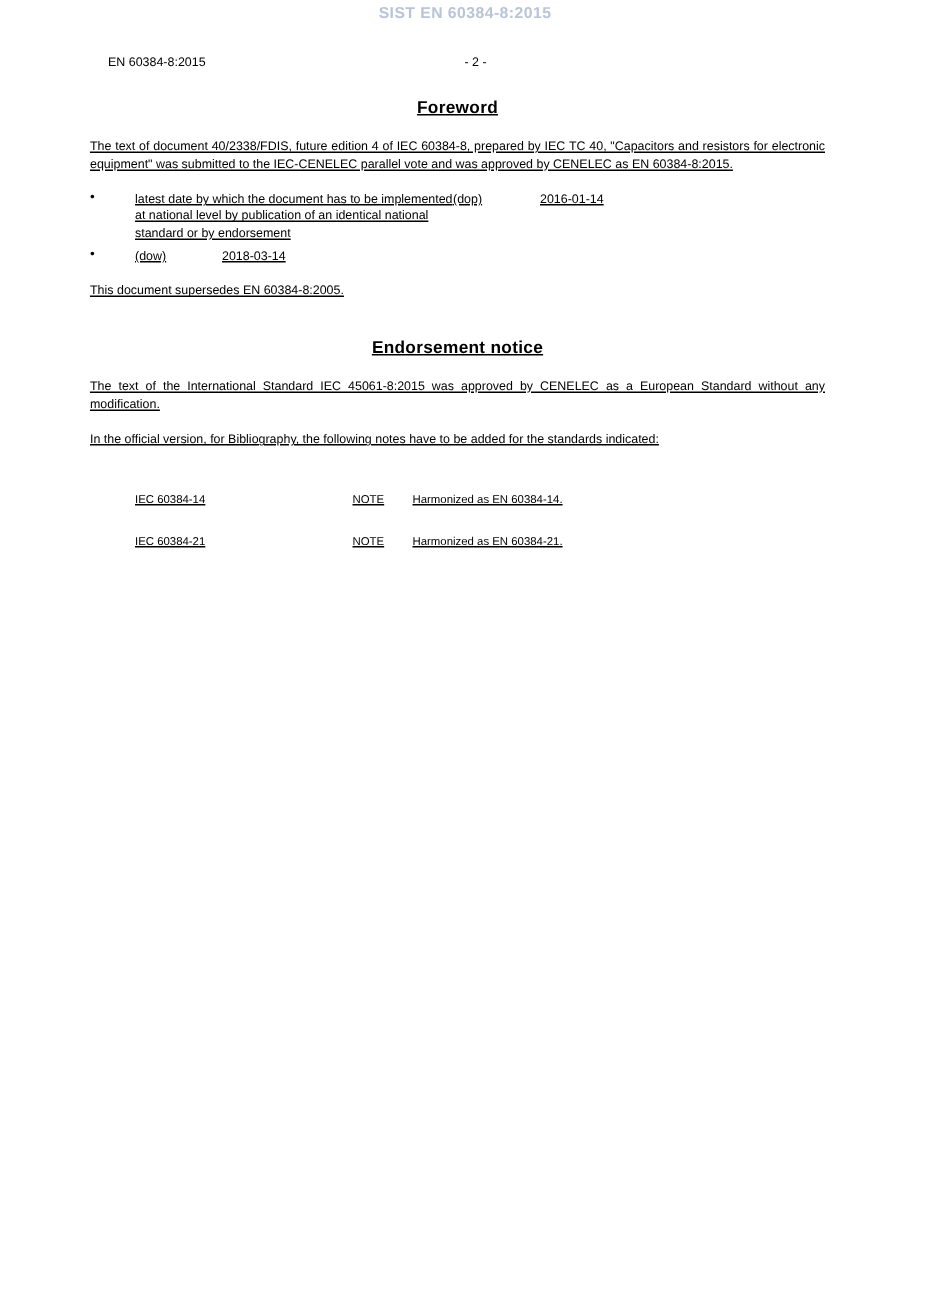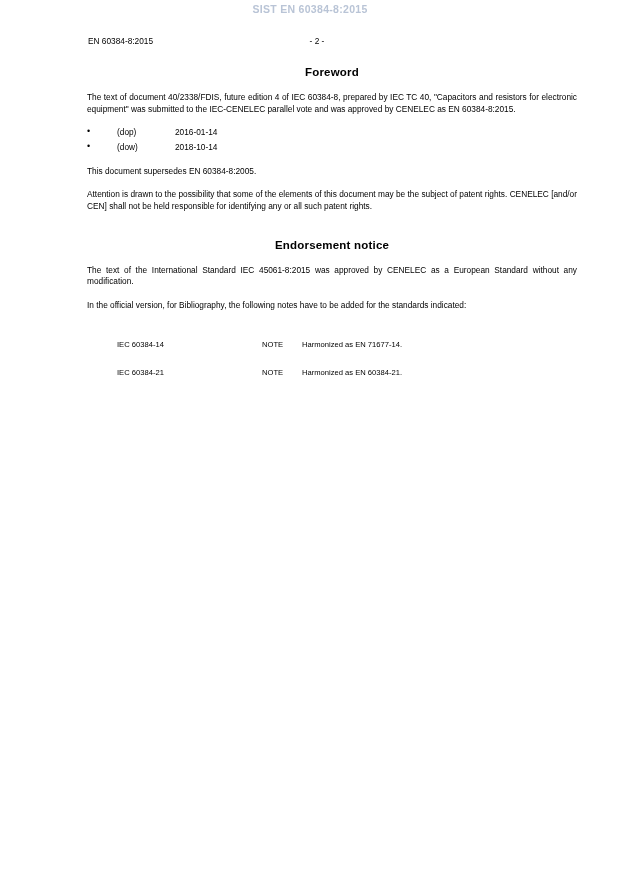--- a/index.html
+++ b/index.html
@@ -34,37 +34,38 @@
   }
   .header-row {
     position: absolute;
     top: 36px;
     left: 72px;
     width: 490px;
     font-size: 8.3px;
   }
   .header-left {
     position: absolute;
-    left: 16px;
+    left: 0;
     top: 0;
     font-size: 8.3px;
   }
   .header-center {
     position: absolute;
     left: 0;
     top: 0;
     width: 490px;
     text-align: center;
     font-size: 8.3px;
   }
   .content {
     position: absolute;
     top: 66px;
-    left: 87px;
+    left: 60px;
     width: 490px;
+    text-decoration: underline;
   }
   h1.section-title {
     font-size: 11.5px;
     font-weight: bold;
     text-align: center;
     margin: 0 0 14px 0;
     padding: 0;
     letter-spacing: 0.2px;
   }
   h1.section-title.second {
@@ -145,49 +146,49 @@
 
     <h1 class="section-title">Foreword</h1>
 
     <p class="body-text">The text of document 40/2338/FDIS, future edition 4 of IEC 60384-8, prepared by IEC TC 40, "Capacitors and resistors for electronic equipment" was submitted to the IEC-CENELEC parallel vote and was approved by CENELEC as EN 60384-8:2015.</p>
 
 
     <ul class="dates-list">
       <li>
         <span class="bullet">•</span>
         <div class="date-row">
+          <span class="date-desc">latest date by which the document has to be implemented at national level by publication of an identical national standard or by endorsement</span>
           <span class="date-code">(dop)</span>
           <span class="date-val">2016-01-14</span>
         </div>
       </li>
       <li>
         <span class="bullet">•</span>
         <div class="date-row">
           <span class="date-code">(dow)</span>
-          <span class="date-val">2018-10-14</span>
+          <span class="date-val">2018-03-14</span>
         </div>
       </li>
     </ul>
 
     <p class="body-text nojust">This document supersedes EN 60384-8:2005.</p>
 
-    <p class="body-text">Attention is drawn to the possibility that some of the elements of this document may be the subject of patent rights. CENELEC [and/or CEN] shall not be held responsible for identifying any or all such patent rights.</p>
 
     <h1 class="section-title second">Endorsement notice</h1>
 
     <p class="body-text">The text of the International Standard IEC 45061-8:2015 was approved by CENELEC as a European Standard without any modification.</p>
 
     <p class="body-text nojust">In the official version, for Bibliography, the following notes have to be added for the standards indicated:</p>
 
     <table class="notes-table">
       <tbody>
         <tr>
           <td class="col-std">IEC 60384-14</td>
           <td class="col-note">NOTE</td>
-          <td class="col-text">Harmonized as EN 71677-14.</td>
+          <td class="col-text">Harmonized as EN 60384-14.</td>
         </tr>
         <tr>
           <td class="col-std">IEC 60384-21</td>
           <td class="col-note">NOTE</td>
           <td class="col-text">Harmonized as EN 60384-21.</td>
         </tr>
       </tbody>
     </table>
 
   </div>

